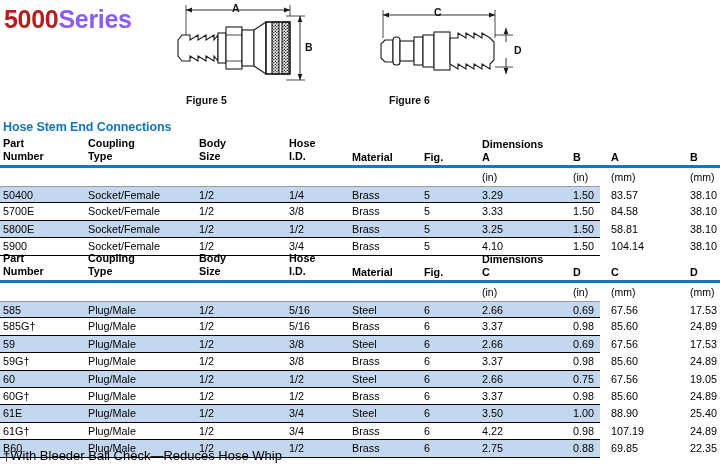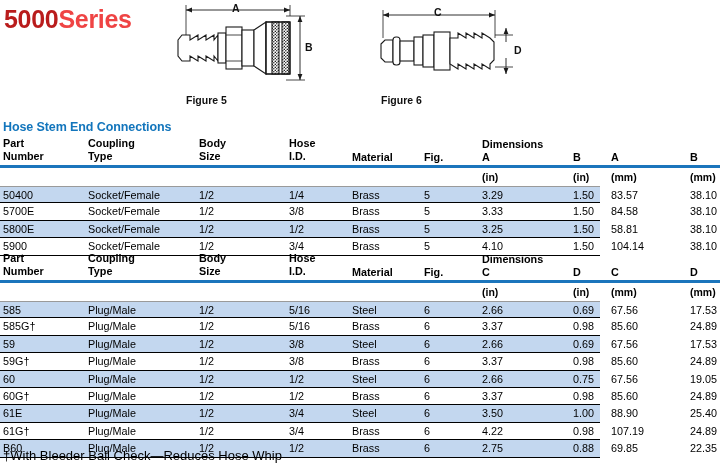--- a/index.html
+++ b/index.html
@@ -9,21 +9,21 @@
     font-family: "Liberation Sans", sans-serif;
     color: #000000;
     overflow: hidden;
     position: relative;
   }
 
   
   #title-block { position: absolute; left: 4px; top: 4px; }
   .title-text { font-size: 25px; font-weight: bold; letter-spacing: -0.3px; line-height: 30px; }
   .t-5000 { color: #b91c1c; }
-  .t-series { color: #ef4444; text-align: center; }
+  .t-series { color: #8b5cf6; text-align: center; }
 
   
   #figures { position: absolute; left: 168px; top: 2px; width: 400px; height: 112px; }
   .fig { position: absolute; }
   .fig-caption {
     font-size: 10.5px; font-weight: bold; color: #111;
     position: absolute;
   }
 
   
@@ -39,21 +39,21 @@
   .hdr-cell {
     position: absolute; font-size: 10.8px; font-weight: bold;
     color: #000; line-height: 13px; white-space: nowrap;
   }
   .dims-label {
     position: absolute; font-size: 10.8px; font-weight: bold; color: #000;
   }
   .rule-blue { height: 3px; background: #1b75bc; width: 720px; }
   .unit-row { position: relative; height: 18px; background: #ffffff; }
   .unit-cell {
-    position: absolute; font-size: 10.5px; font-weight: bold; color: #000;
+    position: absolute; font-size: 10.5px; font-weight: normal; color: #000;
     line-height: 18px; white-space: nowrap;
   }
   .data-row {
     position: relative; height: 17.4px;
     border-bottom: 1px solid #000000;
   }
   .data-row.shaded { background: #c3d7ef; }
   .data-row .cell {
     position: absolute; font-size: 10.8px; color: #000;
     line-height: 17.4px; white-space: nowrap;
@@ -160,21 +160,21 @@
 
         <rect x="41" y="35" width="9" height="28"></rect>
         <rect x="50" y="33" width="11" height="32"></rect>
 
         <rect x="61" y="30" width="16" height="38"></rect>
 
         <path d="M77,36 L85,36 L85,31 L93,36 L93,31 L101,36 L101,31 L109,36 L109,31 L117,36 L121,40
                  L121,58 L117,62 L117,67 L109,62 L109,67 L101,62 L101,67 L93,62 L93,67 L85,62 L85,67 L77,62 Z"></path>
       </g>
     </svg>
-    <div class="fig-caption" style="left:8px; top:92px;">Figure 6</div>
+    <div class="fig-caption" style="left:16px; top:92px;">Figure 6</div>
     <div class="fig-caption" style="left:61px; top:4px;">C</div>
     <div class="fig-caption" style="left:141px; top:42px;">D</div>
   </div>
 </div>
 
 <div id="section-heading">Hose Stem End Connections</div>
 
 <div class="tbl" style="top:137px;">
   <div class="hdr-row">
     <div class="hdr-cell c-part">

